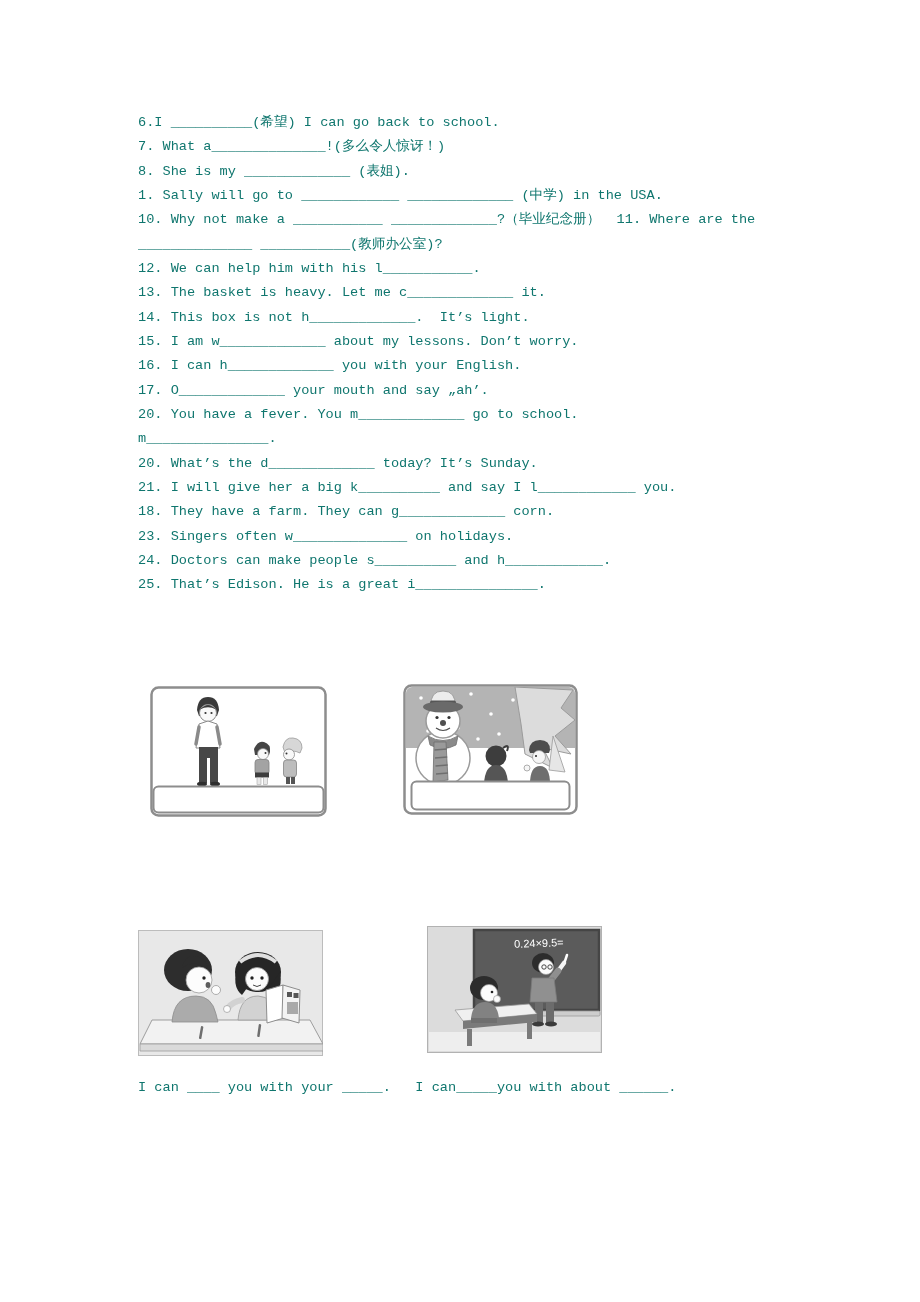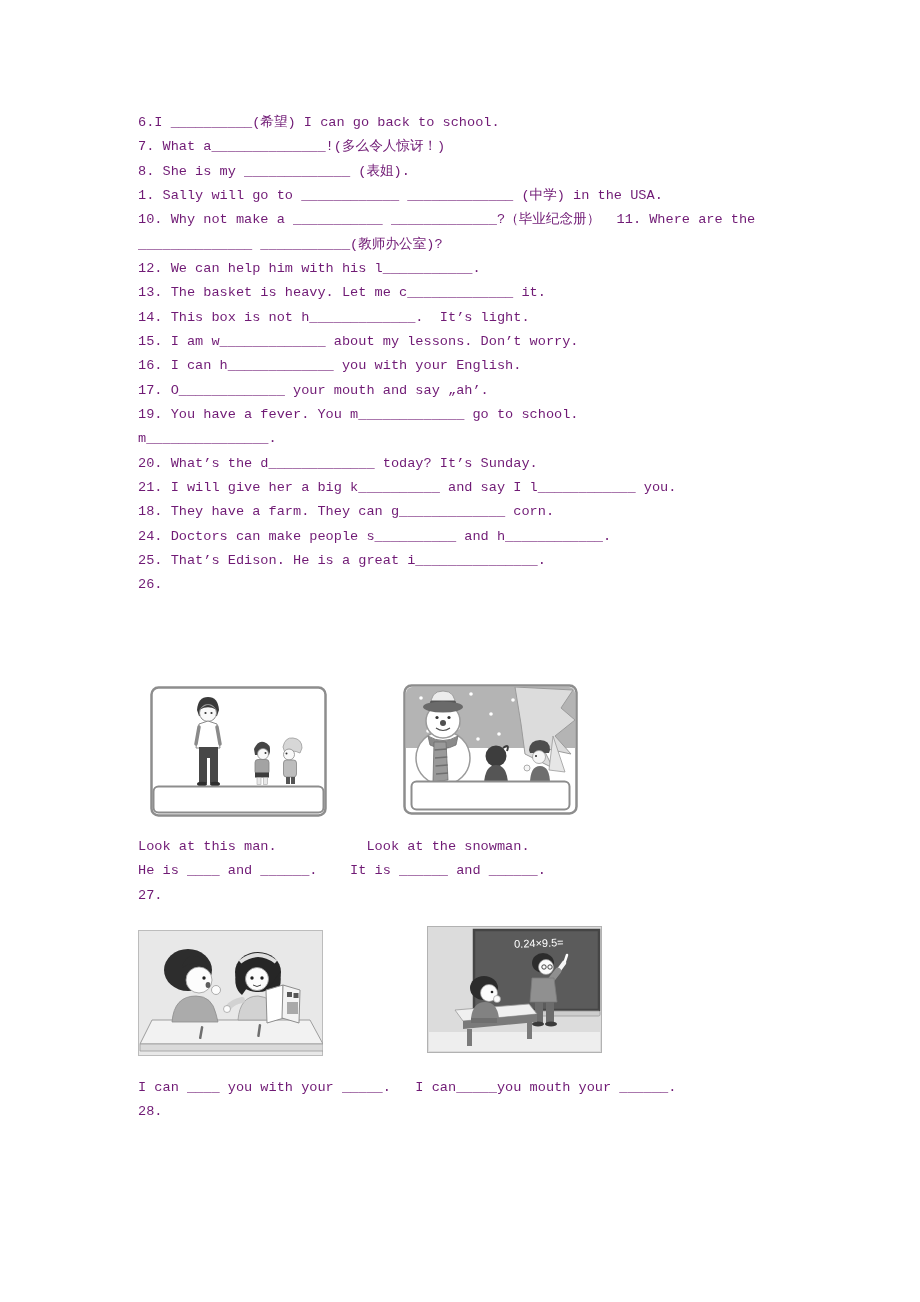--- a/index.html
+++ b/index.html
@@ -1,20 +1,20 @@
 <!DOCTYPE html>
 <html><head>
 <meta charset="utf-8">
 <style>
   * { margin:0; padding:0; box-sizing:border-box; }
   html,body { background:#ffffff; }
   #page {
     position:relative; width:920px; height:1302px; background:#fff;
     font-family:"Liberation Mono","DejaVu Sans Mono",monospace;
-    color:#701a75; overflow:hidden;
+    color:#0f766e; overflow:hidden;
   }
   .line { white-space:pre; font-size:13.6px; height:24.33px; line-height:24.33px; }
   #textblock { position:absolute; left:138px; top:111px; }
   #cap26 { position:absolute; left:138px; top:835px; }
   #cap27 { position:absolute; left:138px; top:1076px; }
   .pic { position:absolute; }
   .pic svg { display:block; width:100%; height:100%; }
   #img26a { left:150px; top:686px; width:177px; height:131px; }
   #img26b { left:403px; top:684px; width:175px; height:131px; }
   #img27a { left:138px; top:930px; width:185px; height:126px; }
@@ -32,28 +32,28 @@
     <div class="line">8. She is my _____________ (表姐).</div>
     <div class="line">1. Sally will go to ____________ _____________ (中学) in the USA.</div>
     <div class="line">10. Why not make a ___________ _____________?（毕业纪念册）  11. Where are the</div>
     <div class="line">______________ ___________(教师办公室)?</div>
     <div class="line">12. We can help him with his l___________.</div>
     <div class="line">13. The basket is heavy. Let me c_____________ it.</div>
     <div class="line">14. This box is not h_____________.  It’s light.</div>
     <div class="line">15. I am w_____________ about my lessons. Don’t worry.</div>
     <div class="line">16. I can h_____________ you with your English.</div>
     <div class="line">17. O_____________ your mouth and say „ah’.</div>
-    <div class="line">19. You have a fever. You m_____________ go to school.</div>
+    <div class="line">20. You have a fever. You m_____________ go to school.</div>
     <div class="line">m_______________.</div>
     <div class="line">20. What’s the d_____________ today? It’s Sunday.</div>
     <div class="line">21. I will give her a big k__________ and say I l____________ you.</div>
     <div class="line">18. They have a farm. They can g_____________ corn.</div>
+    <div class="line">23. Singers often w______________ on holidays.</div>
     <div class="line">24. Doctors can make people s__________ and h____________.</div>
     <div class="line">25. That’s Edison. He is a great i_______________.</div>
-    <div class="line">26.</div>
   </div>
 
   <div class="pic" id="img26a">
     <svg viewBox="0 0 177 131" xmlns="http://www.w3.org/2000/svg">
       <rect x="1.5" y="1.5" width="174" height="128" rx="7" fill="#ffffff" stroke="#8d8d8d" stroke-width="2.5"></rect>
       <g>
         <path d="M47 24 q1 -13 11 -13 q10 0 11 13 l-2 6 h-18 z" fill="#3a3a3a"></path>
         <circle cx="58" cy="27" r="8.5" fill="#f8f8f8" stroke="#8a8a8a" stroke-width="1"></circle>
         <path d="M50 23.5 q8 -9 16 0 q-8 -4.5 -16 0" fill="#3a3a3a"></path>
         <circle cx="55.5" cy="27" r="1.1" fill="#333"></circle>
@@ -140,25 +140,20 @@
           <circle cx="133" cy="72" r="1.1" fill="#333"></circle>
           <circle cx="124" cy="84" r="3" fill="#f6f6f6" stroke="#9b9b9b" stroke-width="0.8"></circle>
           <path d="M127 100 q0 -18 10 -18 q10 0 10 18 z" fill="#6e6e6e"></path>
         </g>
       </g>
       <rect x="1.5" y="1.5" width="172" height="128" rx="7" fill="none" stroke="#8d8d8d" stroke-width="2.5"></rect>
       <rect x="8.5" y="97.5" width="158" height="28" rx="5" fill="#ffffff" stroke="#8d8d8d" stroke-width="2"></rect>
     </svg>
   </div>
 
-  <div id="cap26">
-    <div class="line">Look at this man.           Look at the snowman.</div>
-    <div class="line">He is ____ and ______.    It is ______ and ______.</div>
-    <div class="line">27.</div>
-  </div>
 
   <div class="pic" id="img27a">
     <svg viewBox="0 0 185 126" xmlns="http://www.w3.org/2000/svg">
       <rect x="0.5" y="0.5" width="184" height="125" fill="#e8e8e8" stroke="#bcbcbc"></rect>
       <path d="M14 90 L172 90 L185 114 L2 114 Z" fill="#f2f2f2" stroke="#9d9d9d" stroke-width="1"></path>
       <path d="M2 114 L185 114 L185 121 L2 121 Z" fill="#dadada" stroke="#9d9d9d" stroke-width="0.8"></path>
       <rect x="62" y="96" width="2.5" height="13" rx="1" fill="#6f6f6f" transform="rotate(10 63 102)"></rect>
       <rect x="120" y="94" width="2.5" height="13" rx="1" fill="#6f6f6f" transform="rotate(8 121 100)"></rect>
       <g>
         <ellipse cx="50" cy="40" rx="24" ry="21" fill="#2d2d2d"></ellipse>
@@ -224,17 +219,16 @@
         <circle cx="62" cy="67" r="8.5" fill="#fbfbfb" stroke="#9a9a9a" stroke-width="0.7"></circle>
         <circle cx="65" cy="66" r="1.3" fill="#222"></circle>
         <circle cx="70" cy="73" r="3.5" fill="#fbfbfb" stroke="#9a9a9a" stroke-width="0.7"></circle>
         <path d="M44 92 q2 -16 14 -16 q12 0 14 16 z" fill="#828282"></path>
         <rect x="44" y="92" width="26" height="5" fill="#6f6f6f"></rect>
       </g>
     </svg>
   </div>
 
   <div id="cap27">
-    <div class="line">I can ____ you with your _____.   I can_____you mouth your ______.</div>
-    <div class="line">28.</div>
+    <div class="line">I can ____ you with your _____.   I can_____you with about ______.</div>
   </div>
 
 </div>
 
 </body></html>

